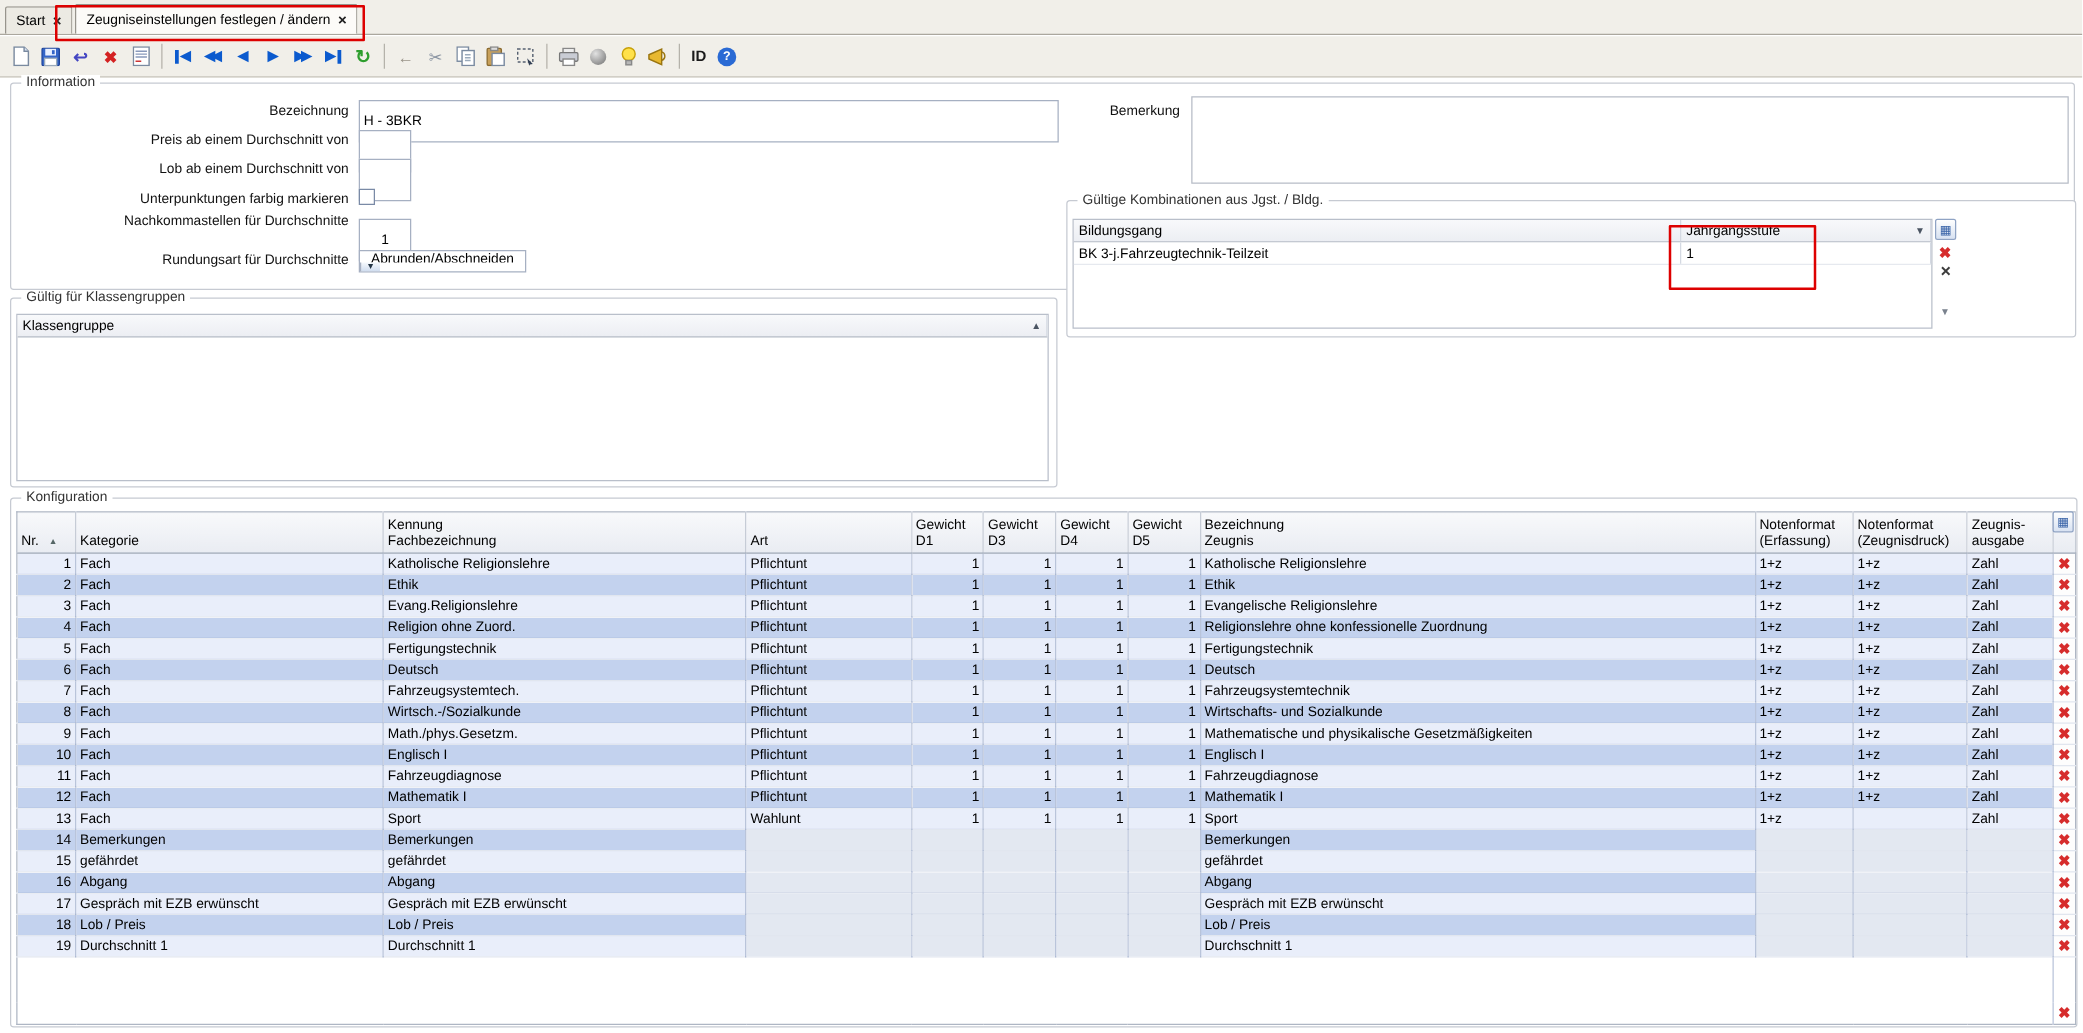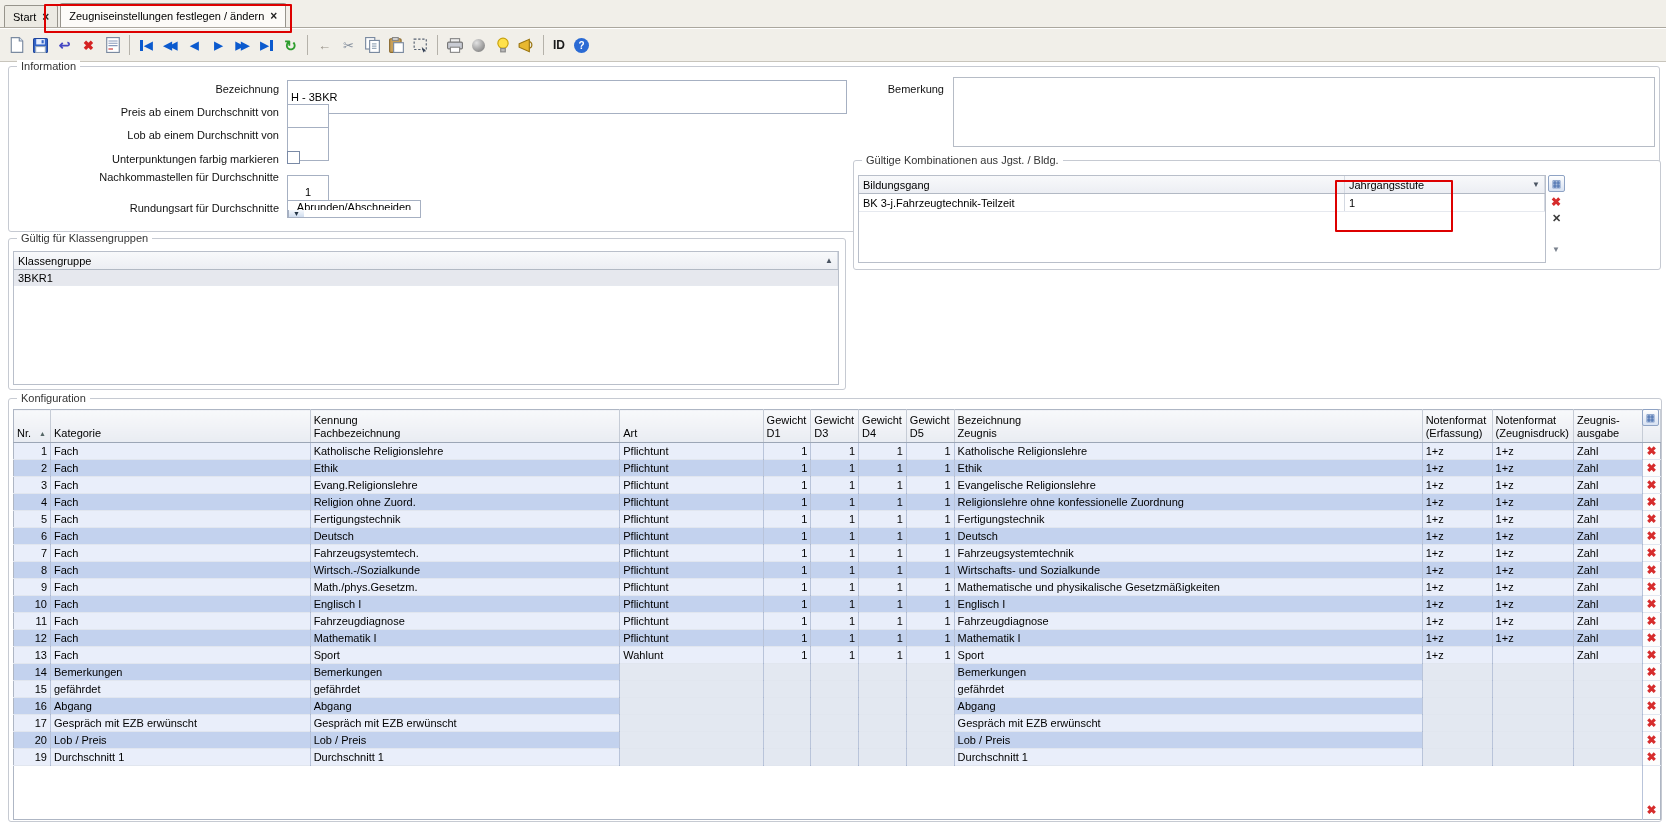--- a/index.html
+++ b/index.html
@@ -64,21 +64,21 @@
   .gridbtn{position:absolute;width:17px;height:17px;border:1px solid #8fa3c4;background:linear-gradient(#fefefe,#d8e2f2);
            display:flex;align-items:center;justify-content:center;font-size:10px;color:#3a64a8;border-radius:2px;box-sizing:border-box;}
   .delx{color:#d62c2c;font-weight:bold;font-size:12px;line-height:1;}
   .darkx{color:#3c3c3c;font-weight:bold;font-size:11px;line-height:1;}
   .scrg{font-size:8px;color:#7a828e;}
 
   
   .cfg{position:absolute;left:4px;top:10px;border-collapse:collapse;table-layout:fixed;background:#fff;
        border:1px solid #aeb6c4;}
   .cfg th{background:linear-gradient(#f8f9fb,#e9ecf2);border-right:1px solid #c6ccd6;border-bottom:1px solid #9ca6b6;
-          font-weight:normal;text-align:right;padding:0 4px 2px 3px;vertical-align:bottom;font-size:11px;height:30px;
+          font-weight:normal;text-align:right;padding:0 14px 2px 3px;vertical-align:bottom;font-size:11px;height:30px;
           white-space:nowrap;overflow:hidden;}
   .hw{display:flex;flex-direction:column;align-items:flex-start;line-height:13px;}
   .hrow{display:flex;align-items:center;}
   .sortg{font-size:7px;color:#566;margin-left:8px;}
   .cfg td{font-size:11px;padding:0 3px;height:17px;box-sizing:border-box;border-right:1px solid #b9c4da;
           border-bottom:1px solid rgba(120,140,180,.22);white-space:nowrap;overflow:hidden;}
   tr.light td{background:#e9eefa;}
   tr.dark td{background:#c3d2ee;}
   .cfg td.num{text-align:right;}
   .cfg td.dis{background:#e3e8f1;}
@@ -273,25 +273,20 @@
 
   <div class="gbox" style="left:8px;top:238px;width:836px;height:150px;">
     <span class="legend">Gültig für Klassengruppen</span>
     <div class="minigrid" style="left:4px;top:12px;width:826px;height:134px;">
       <div class="mghead">
         <div class="mgcell grow">
           <span>Klassengruppe</span>
           <span class="sortup">▲</span>
         </div>
       </div>
-      <div class="mgrow kg">
-        <div class="mgcell grow" style="border-right:none;">
-          <span>3BKR1</span>
-        </div>
-      </div>
     </div>
   </div>
 
   <div class="gbox" style="left:8px;top:398px;width:1652px;height:422px;">
     <span class="legend">Konfiguration</span>
     <table class="cfg">
       <colgroup>
         <col style="width:36px">
           <col style="width:264px">
           <col style="width:316px">
@@ -635,21 +630,21 @@
             <td class="num dis"></td>
             <td class="num dis"></td>
             <td class="num dis"></td>
             <td>Gespräch mit EZB erwünscht</td>
             <td class="dis"></td>
             <td class="dis"></td>
             <td class="dis"></td>
             <td class="xcell"><span class="delx">✖</span></td>
           </tr>
           <tr class="dark">
-            <td class="num">20</td>
+            <td class="num">18</td>
             <td>Lob / Preis</td>
             <td>Lob / Preis</td>
             <td class="dis"></td>
             <td class="num dis"></td>
             <td class="num dis"></td>
             <td class="num dis"></td>
             <td class="num dis"></td>
             <td>Lob / Preis</td>
             <td class="dis"></td>
             <td class="dis"></td>

